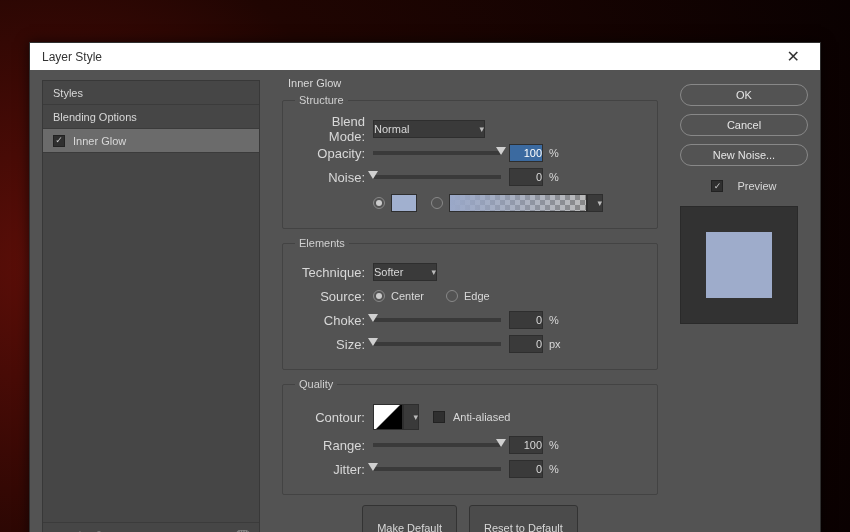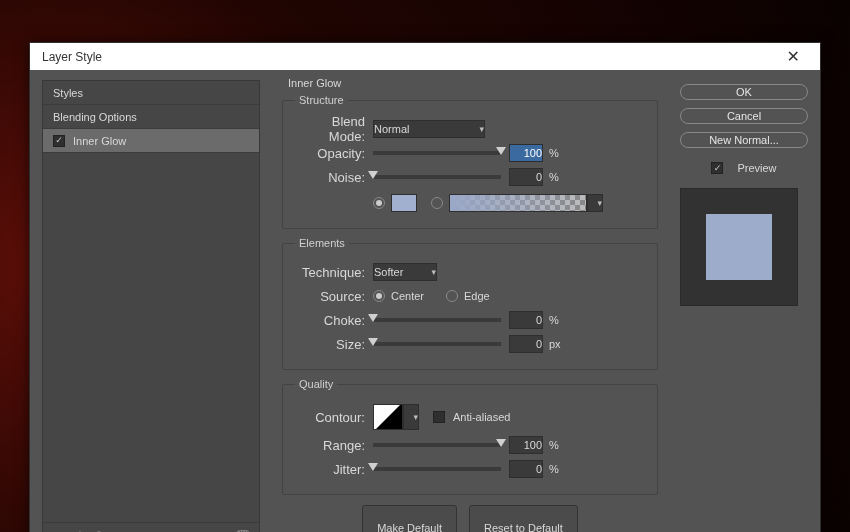--- a/index.html
+++ b/index.html
@@ -90,21 +90,21 @@
   .contour-swatch::before{content:"";position:absolute;inset:0;background:linear-gradient(135deg,#fff 48%,#000 52%);}
   .btn {
     background:#4b4b4b;border:1px solid #333;border-radius:10px;padding:3px 16px;
     font-size:11px;color:#d8d8d8;display:inline-flex;align-items:center;justify-content:center;
   }
   .btn-flat{border-radius:3px;padding:16px 14px;}
   .buttons-row{display:flex;gap:12px;justify-content:center;margin-top:10px;}
   
   .right-col{width:128px;display:flex;flex-direction:column;gap:8px;align-items:stretch;padding-top:4px;}
   .pill{
-    height:16px;border:1px solid #888;border-radius:11px;
+    height:22px;border:1px solid #888;border-radius:11px;
     display:flex;align-items:center;justify-content:center;font-size:11px;
     background:#535353;color:#e5e5e5;
   }
   .preview-row{display:flex;align-items:center;justify-content:center;gap:6px;margin-top:6px;}
   .preview-box{
     margin-top:6px;width:118px;height:118px;background:#323232;border:1px solid #2a2a2a;
     display:flex;align-items:center;justify-content:center;
   }
   .preview-inner{width:66px;height:66px;background:#9eaccb;}
 </style>
@@ -247,21 +247,21 @@
 
       <div class="buttons-row">
         <span class="btn btn-flat">Make Default</span>
         <span class="btn btn-flat">Reset to Default</span>
       </div>
     </div>
 
     <div class="right-col">
       <div class="pill">OK</div>
       <div class="pill">Cancel</div>
-      <div class="pill">New Normal...</div>
+      <div class="pill">New Noise...</div>
       <div class="preview-row">
         <span class="checkbox checked"></span>
         <span>Preview</span>
       </div>
       <div class="preview-box">
         <div class="preview-inner"></div>
       </div>
     </div>
 
   </div>

